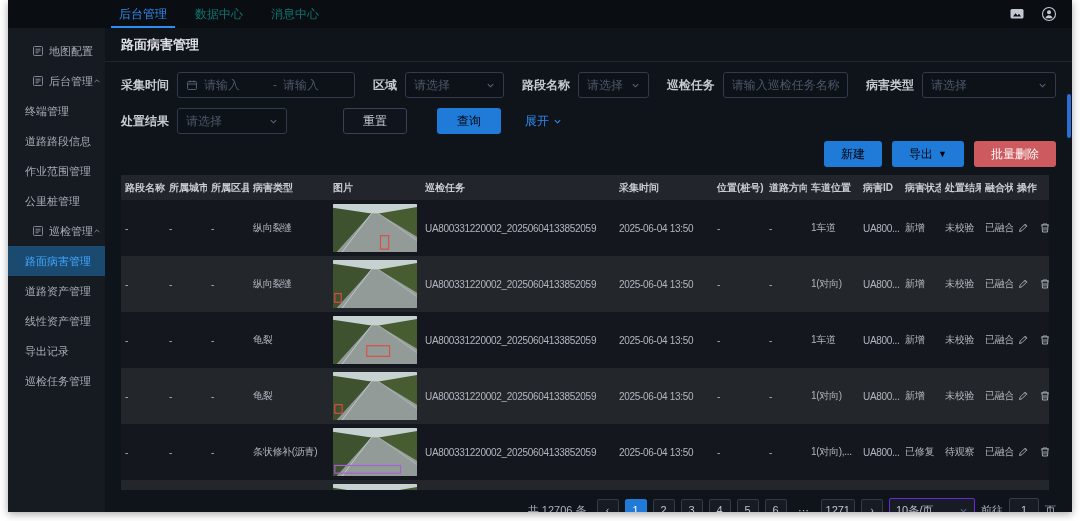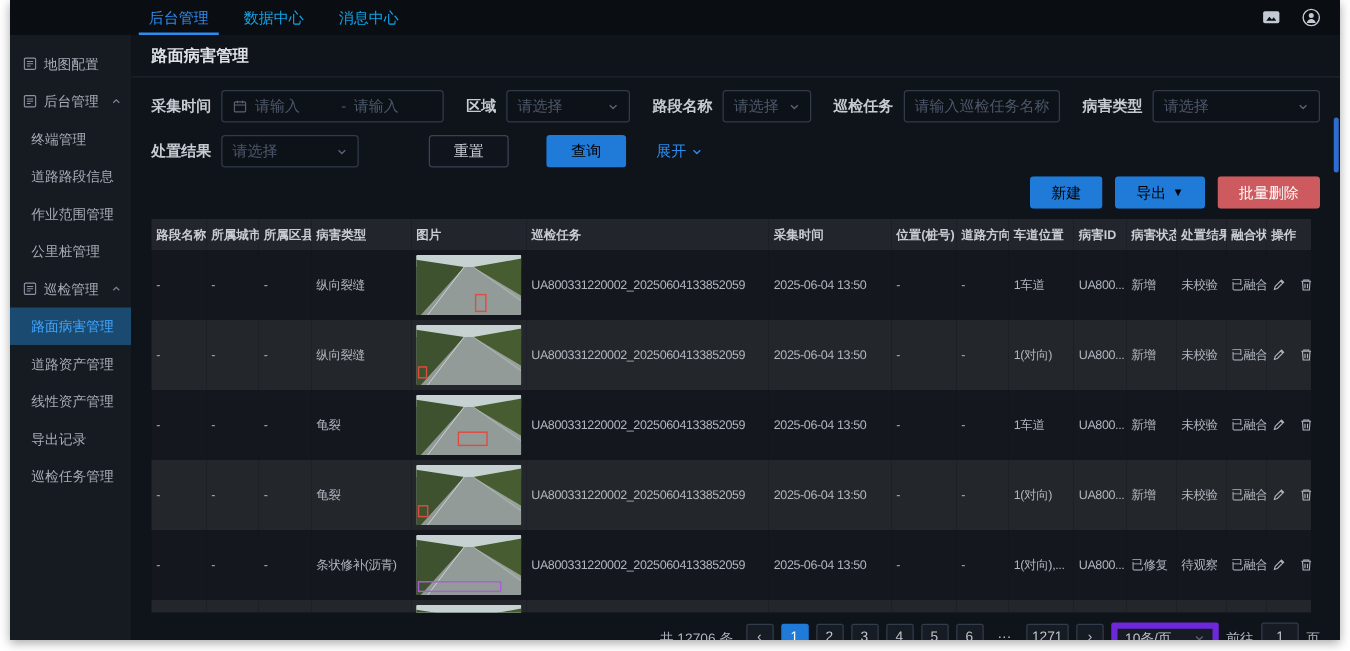--- a/index.html
+++ b/index.html
@@ -6,34 +6,34 @@
   html,body { width:1080px; height:521px; background:#ffffff; overflow:hidden;
     font-family:"Liberation Sans","DejaVu Sans",sans-serif; }
   .app { position:absolute; left:8px; top:0; width:1064px; height:512px;
     background:#0f1319; overflow:hidden; box-shadow:0 2px 8px rgba(0,0,0,.35); }
 
   
   .topbar { height:28px; background:#0a0d12; display:flex; align-items:stretch;
     padding-left:97px; position:relative; }
   .tabs { display:flex; }
   .tab { padding:0 14px; display:flex; align-items:center; font-size:12px;
-    color:#0ea5e9; cursor:pointer; position:relative; }
+    color:#0f766e; cursor:pointer; position:relative; }
   .tab.active { color:#2d8cf0; }
   .tab.active::after { content:""; position:absolute; left:6px; right:6px; bottom:0;
     height:2px; background:#2d8cf0; }
   .topbar-right { margin-left:auto; display:flex; align-items:center; gap:14px;
     padding-right:14px; color:#c3c9d2; }
   .tb-icon { width:18px; height:18px; display:flex; align-items:center; justify-content:center; }
   .tb-icon svg { width:16px; height:16px; }
 
   
   .body { display:flex; height:484px; }
   .sidebar { width:97px; background:#161a21; padding-top:8px; flex:none; overflow:hidden; }
   .side-item { height:30px; display:flex; align-items:center; font-size:11px;
-    color:#a7adb6; cursor:pointer; padding-left:10px; white-space:nowrap; }
+    color:#a7adb6; cursor:pointer; padding-left:24px; white-space:nowrap; }
   .side-item .side-icon { width:12px; height:12px; margin-right:5px; color:#8b93a0; flex:none; }
   .side-item .side-icon svg { width:12px; height:12px; display:block; }
   .side-item.sub { padding-left:17px; }
   .side-item.group .side-chevron { margin-left:auto; margin-right:8px; color:#7d8592; }
   .side-chevron svg { width:8px; height:8px; display:block; }
   .side-item.active { background:#1b4a70; color:#41a6ff; }
 
   .main { flex:1; background:#0f131a; position:relative; overflow:hidden; }
   .page-header { height:34px; line-height:34px; padding:0 16px; font-size:13px;
     font-weight:bold; color:#dde1e6; border-bottom:1px solid #20252e; }
@@ -95,21 +95,21 @@
 
   
   .pagination { display:flex; justify-content:flex-end; align-items:center; gap:6px;
     padding:8px 16px 0; font-size:11px; color:#aeb4bd; }
   .pg-total { margin-right:4px; }
   .pg-btn { min-width:22px; height:22px; border:1px solid #333c4a; background:#171b23;
     border-radius:2px; display:flex; align-items:center; justify-content:center;
     cursor:pointer; padding:0 4px; color:#c0c5cd; }
   .pg-btn.active { background:#1f7ad8; border-color:#1f7ad8; color:#fff; }
   .pg-ellipsis { border:none; background:transparent; cursor:default; }
-  .pg-size { width:86px; height:24px; border:5px solid #6d28d9; background:#171b23;
+  .pg-size { width:86px; height:24px; border:1px solid #6d28d9; background:#171b23;
     border-radius:2px; display:flex; align-items:center; padding:0 6px; gap:4px;
     color:#c0c5cd; cursor:pointer; }
   .pg-size .chev { margin-left:auto; color:#5a6476; }
   .goto-input { width:30px; height:24px; background:#171b23; border:1px solid #333c4a;
     border-radius:2px; color:#c0c5cd; text-align:center; font-size:11px; outline:none; }
 
   .v-scroll { position:absolute; right:1px; top:66px; width:4px; height:44px;
     background:#2c6dd2; border-radius:2px; }
 </style>
 </head>

